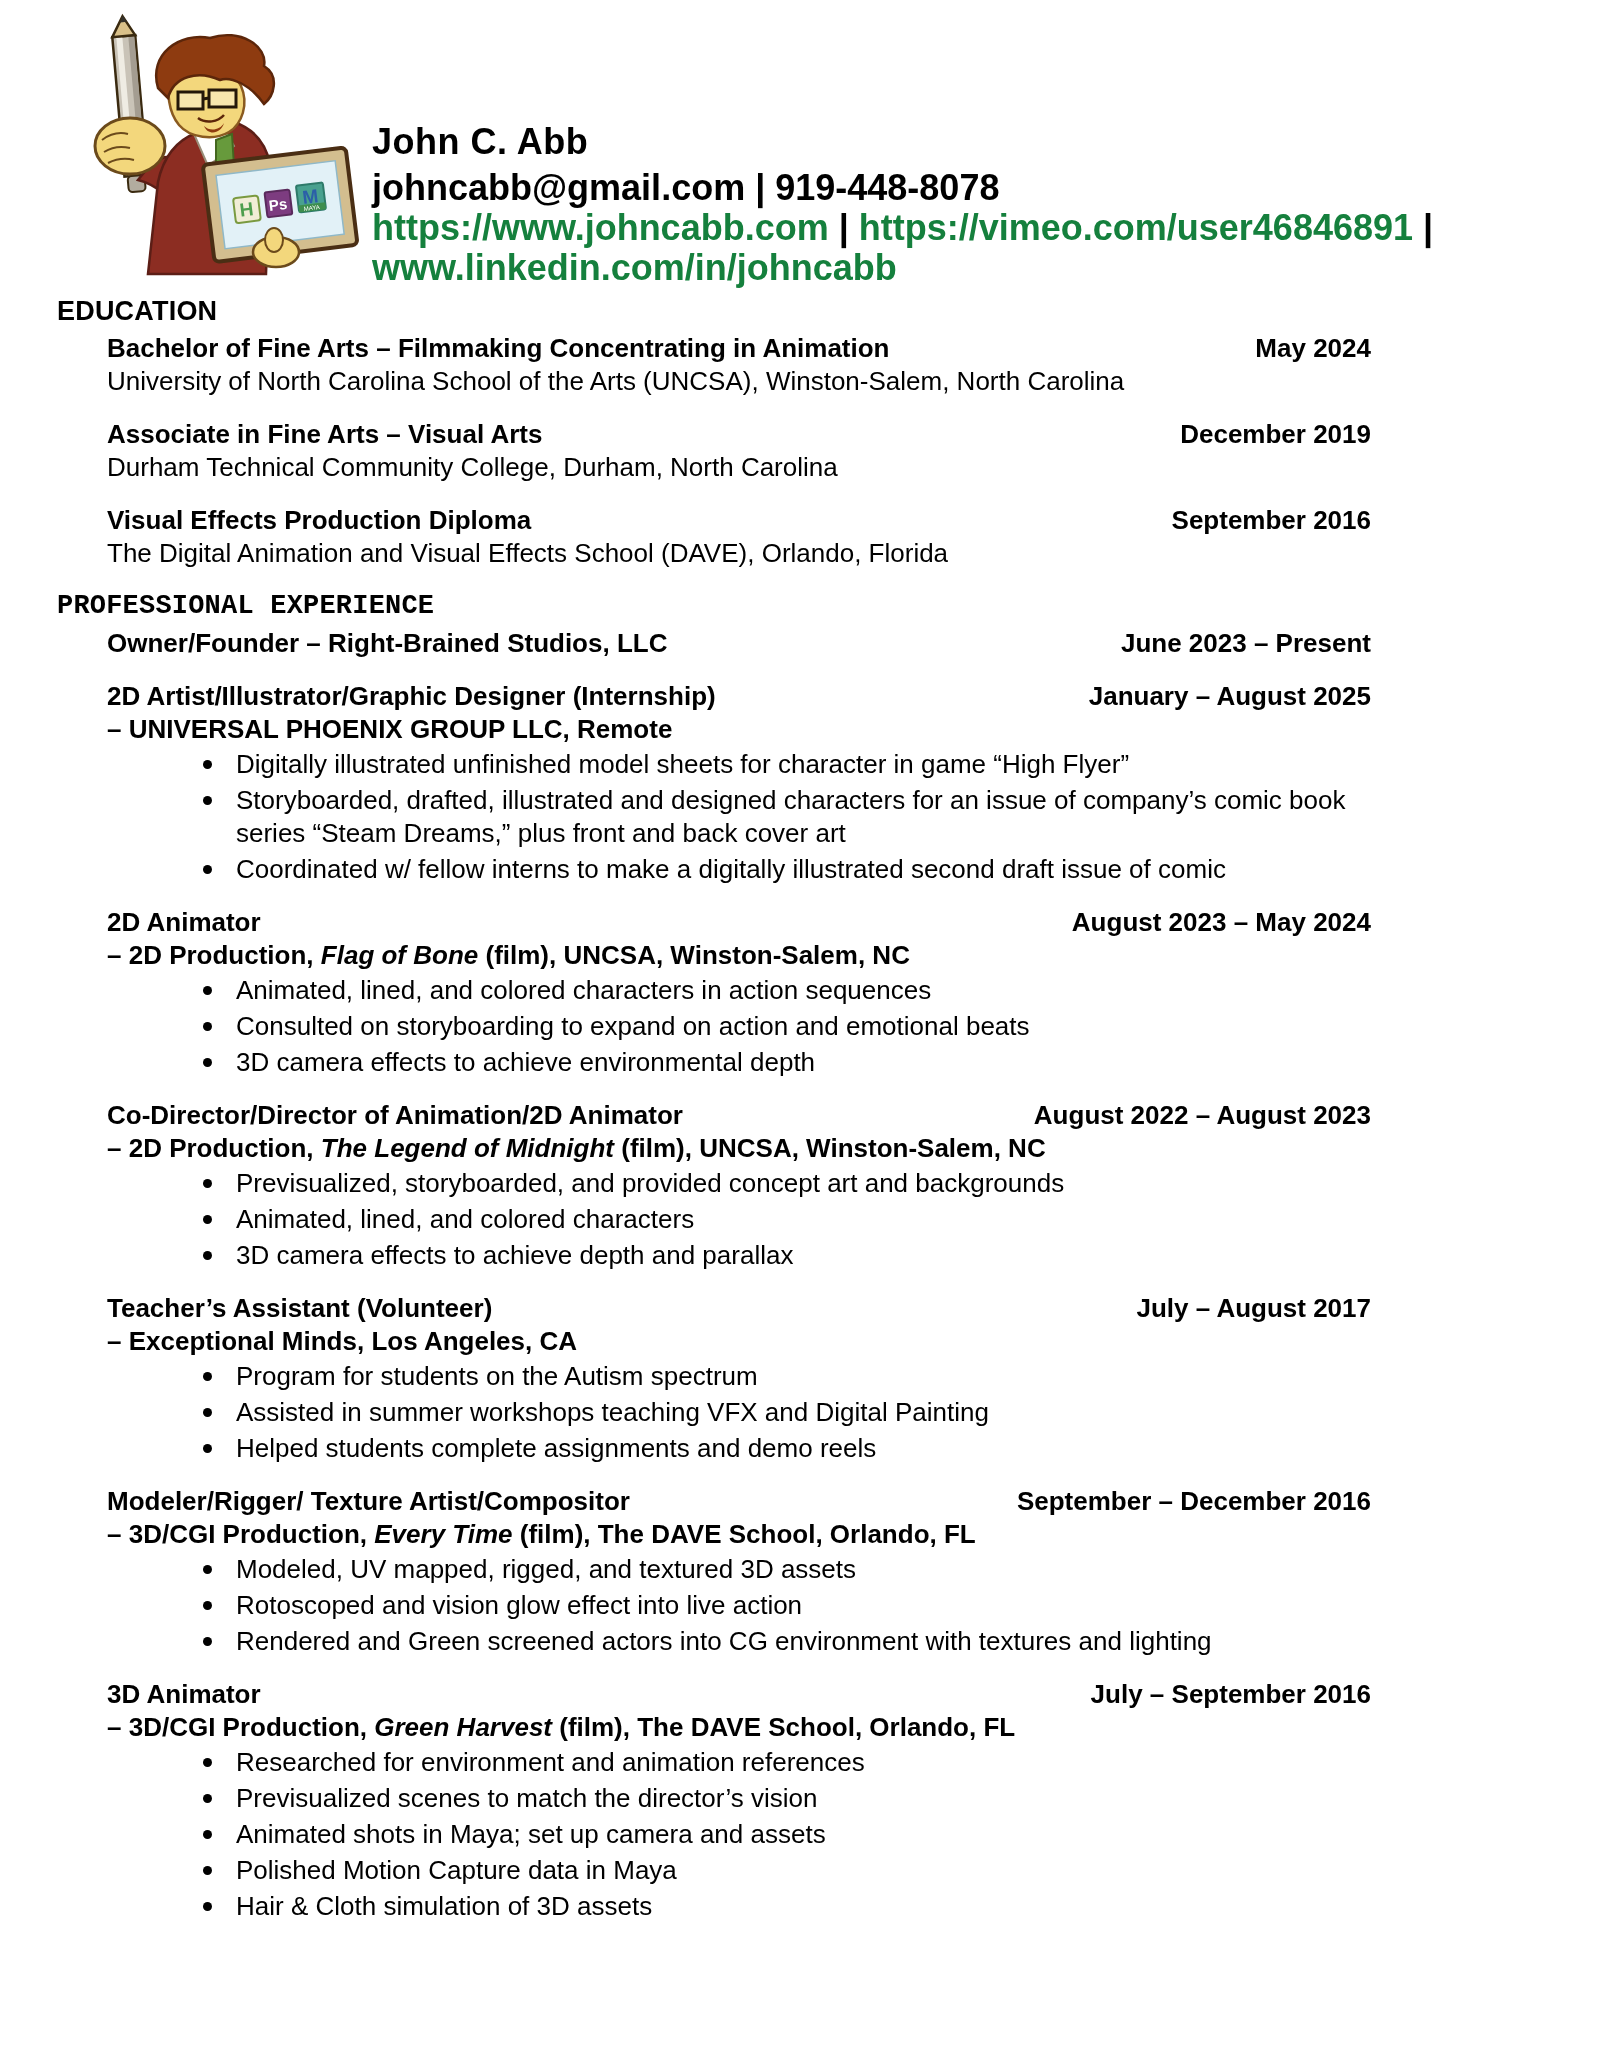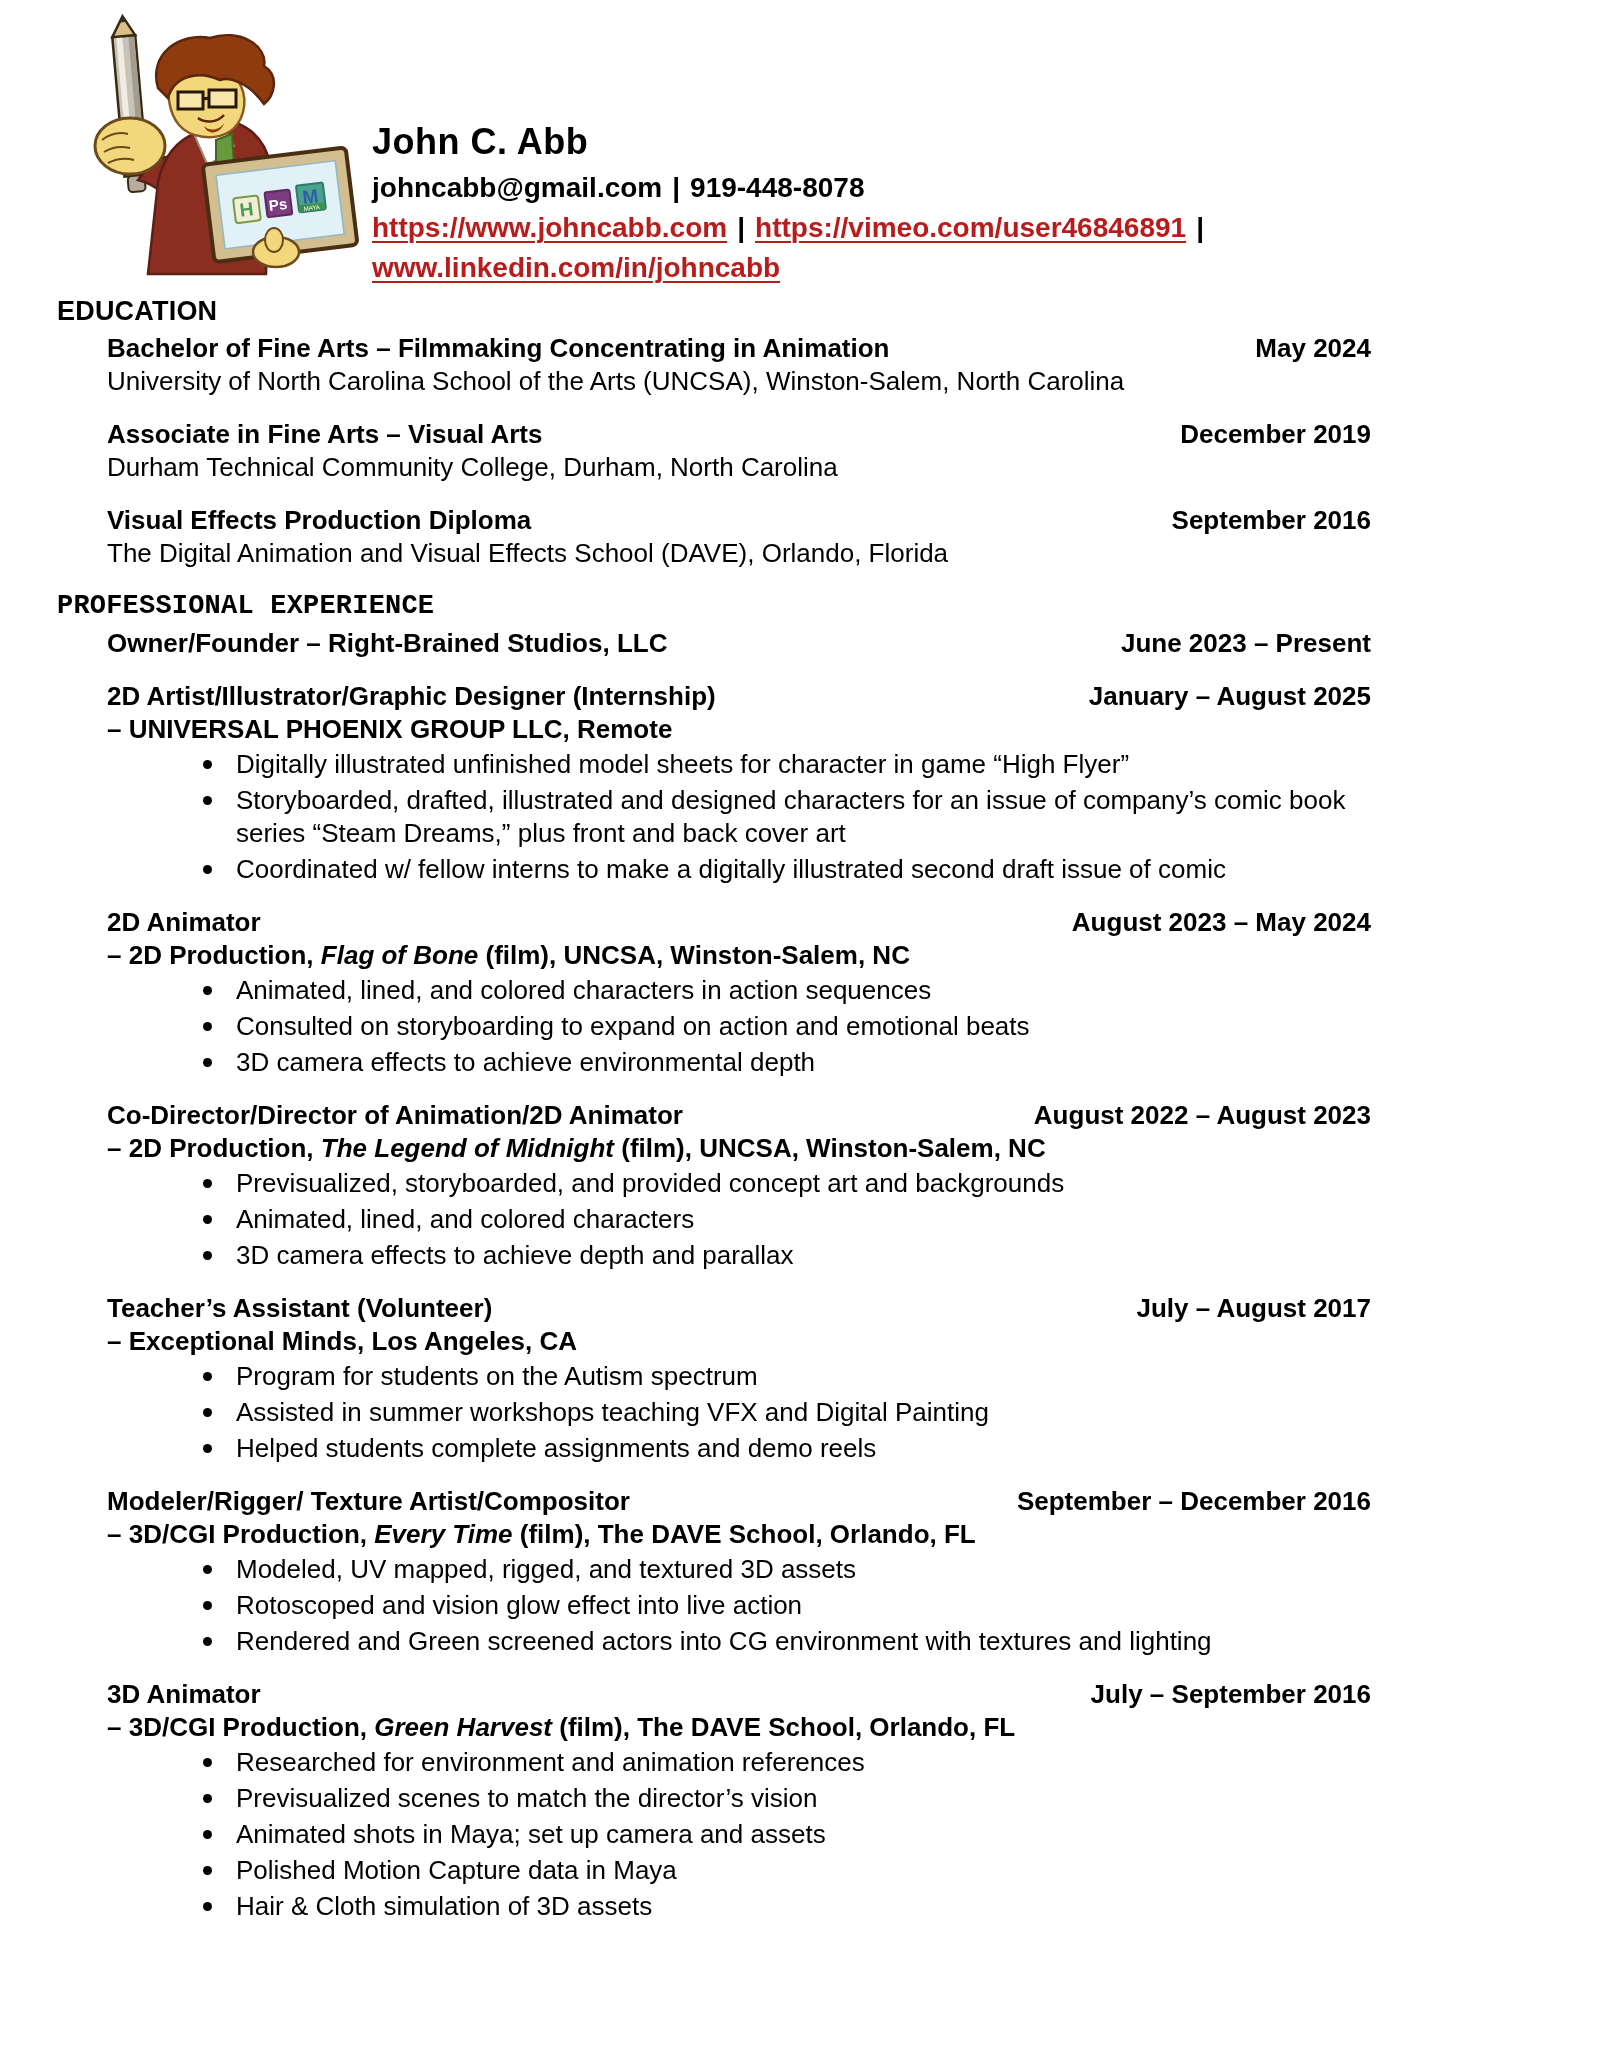--- a/index.html
+++ b/index.html
@@ -8,23 +8,23 @@
     font-family:"Liberation Sans", sans-serif;
     -webkit-font-smoothing:antialiased;
   }
   .page{position:relative;width:1600px;height:2071px;overflow:hidden;background:#fff;}
 
   
   .header{position:relative;height:295px;}
   .illustration{position:absolute;left:78px;top:12px;width:292px;height:264px;}
   .header-text{position:absolute;left:372px;top:94px;margin-top:26px;}
   .name{font-size:36px;font-weight:bold;line-height:44px;margin-bottom:4px;letter-spacing:0.5px;}
-  .hline{font-size:28px;font-weight:bold;line-height:40px;white-space:nowrap;}
+  .hline{font-size:36px;font-weight:bold;line-height:40px;white-space:nowrap;}
   .sep{color:#000;padding:0 10px;font-weight:bold;}
-  a.link{color:#b91c1c;text-decoration:underline;text-decoration-thickness:2px;text-underline-offset:4px;cursor:pointer;}
+  a.link{color:#15803d;text-decoration-thickness:2px;text-underline-offset:4px;cursor:pointer;}
 
   
   .content{margin-left:57px;width:1314px;font-size:26px;line-height:33px;}
   .section-heading{font-size:27px;font-weight:bold;margin-bottom:4px;letter-spacing:0.2px;}
   .section-heading.exp{margin-top:0px;font-family:Liberation Mono, monospace;}
   .entry{margin-left:50px;margin-bottom:20px;}
   .entry-row{display:flex;justify-content:space-between;align-items:baseline;}
   .title{font-weight:bold;}
   .date{font-weight:bold;white-space:nowrap;margin-left:24px;}
   .detail{font-weight:normal;}

